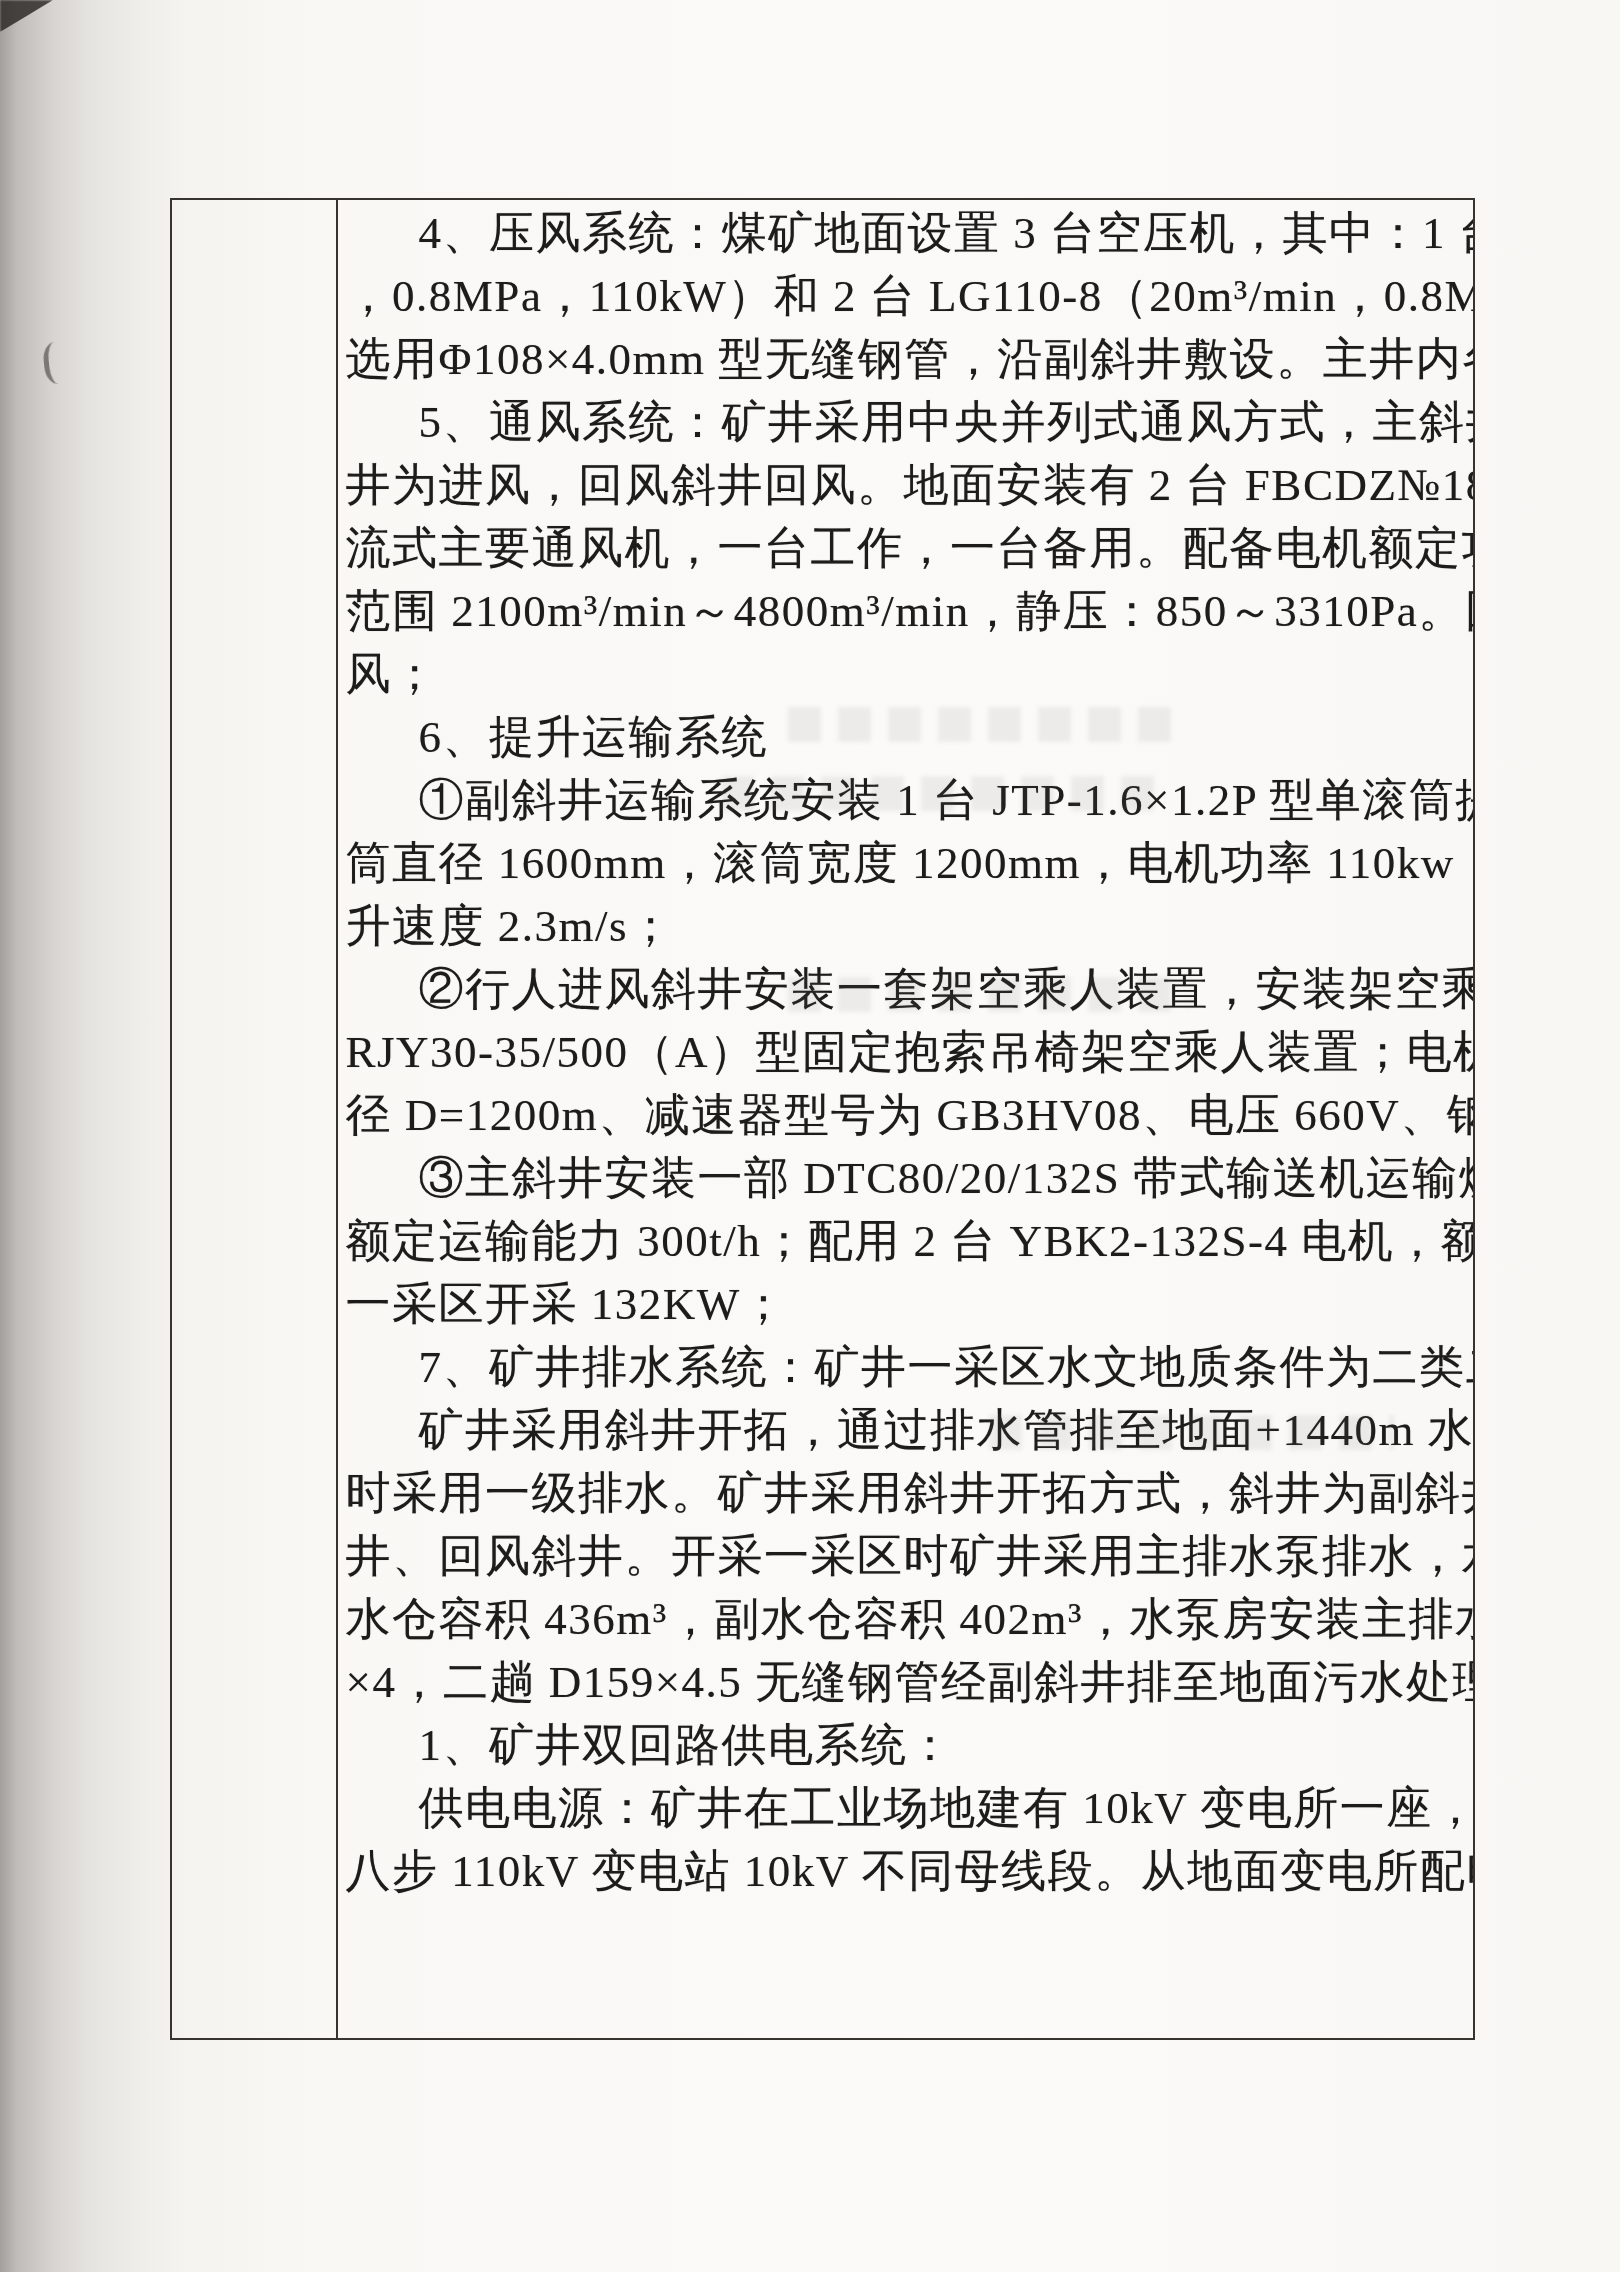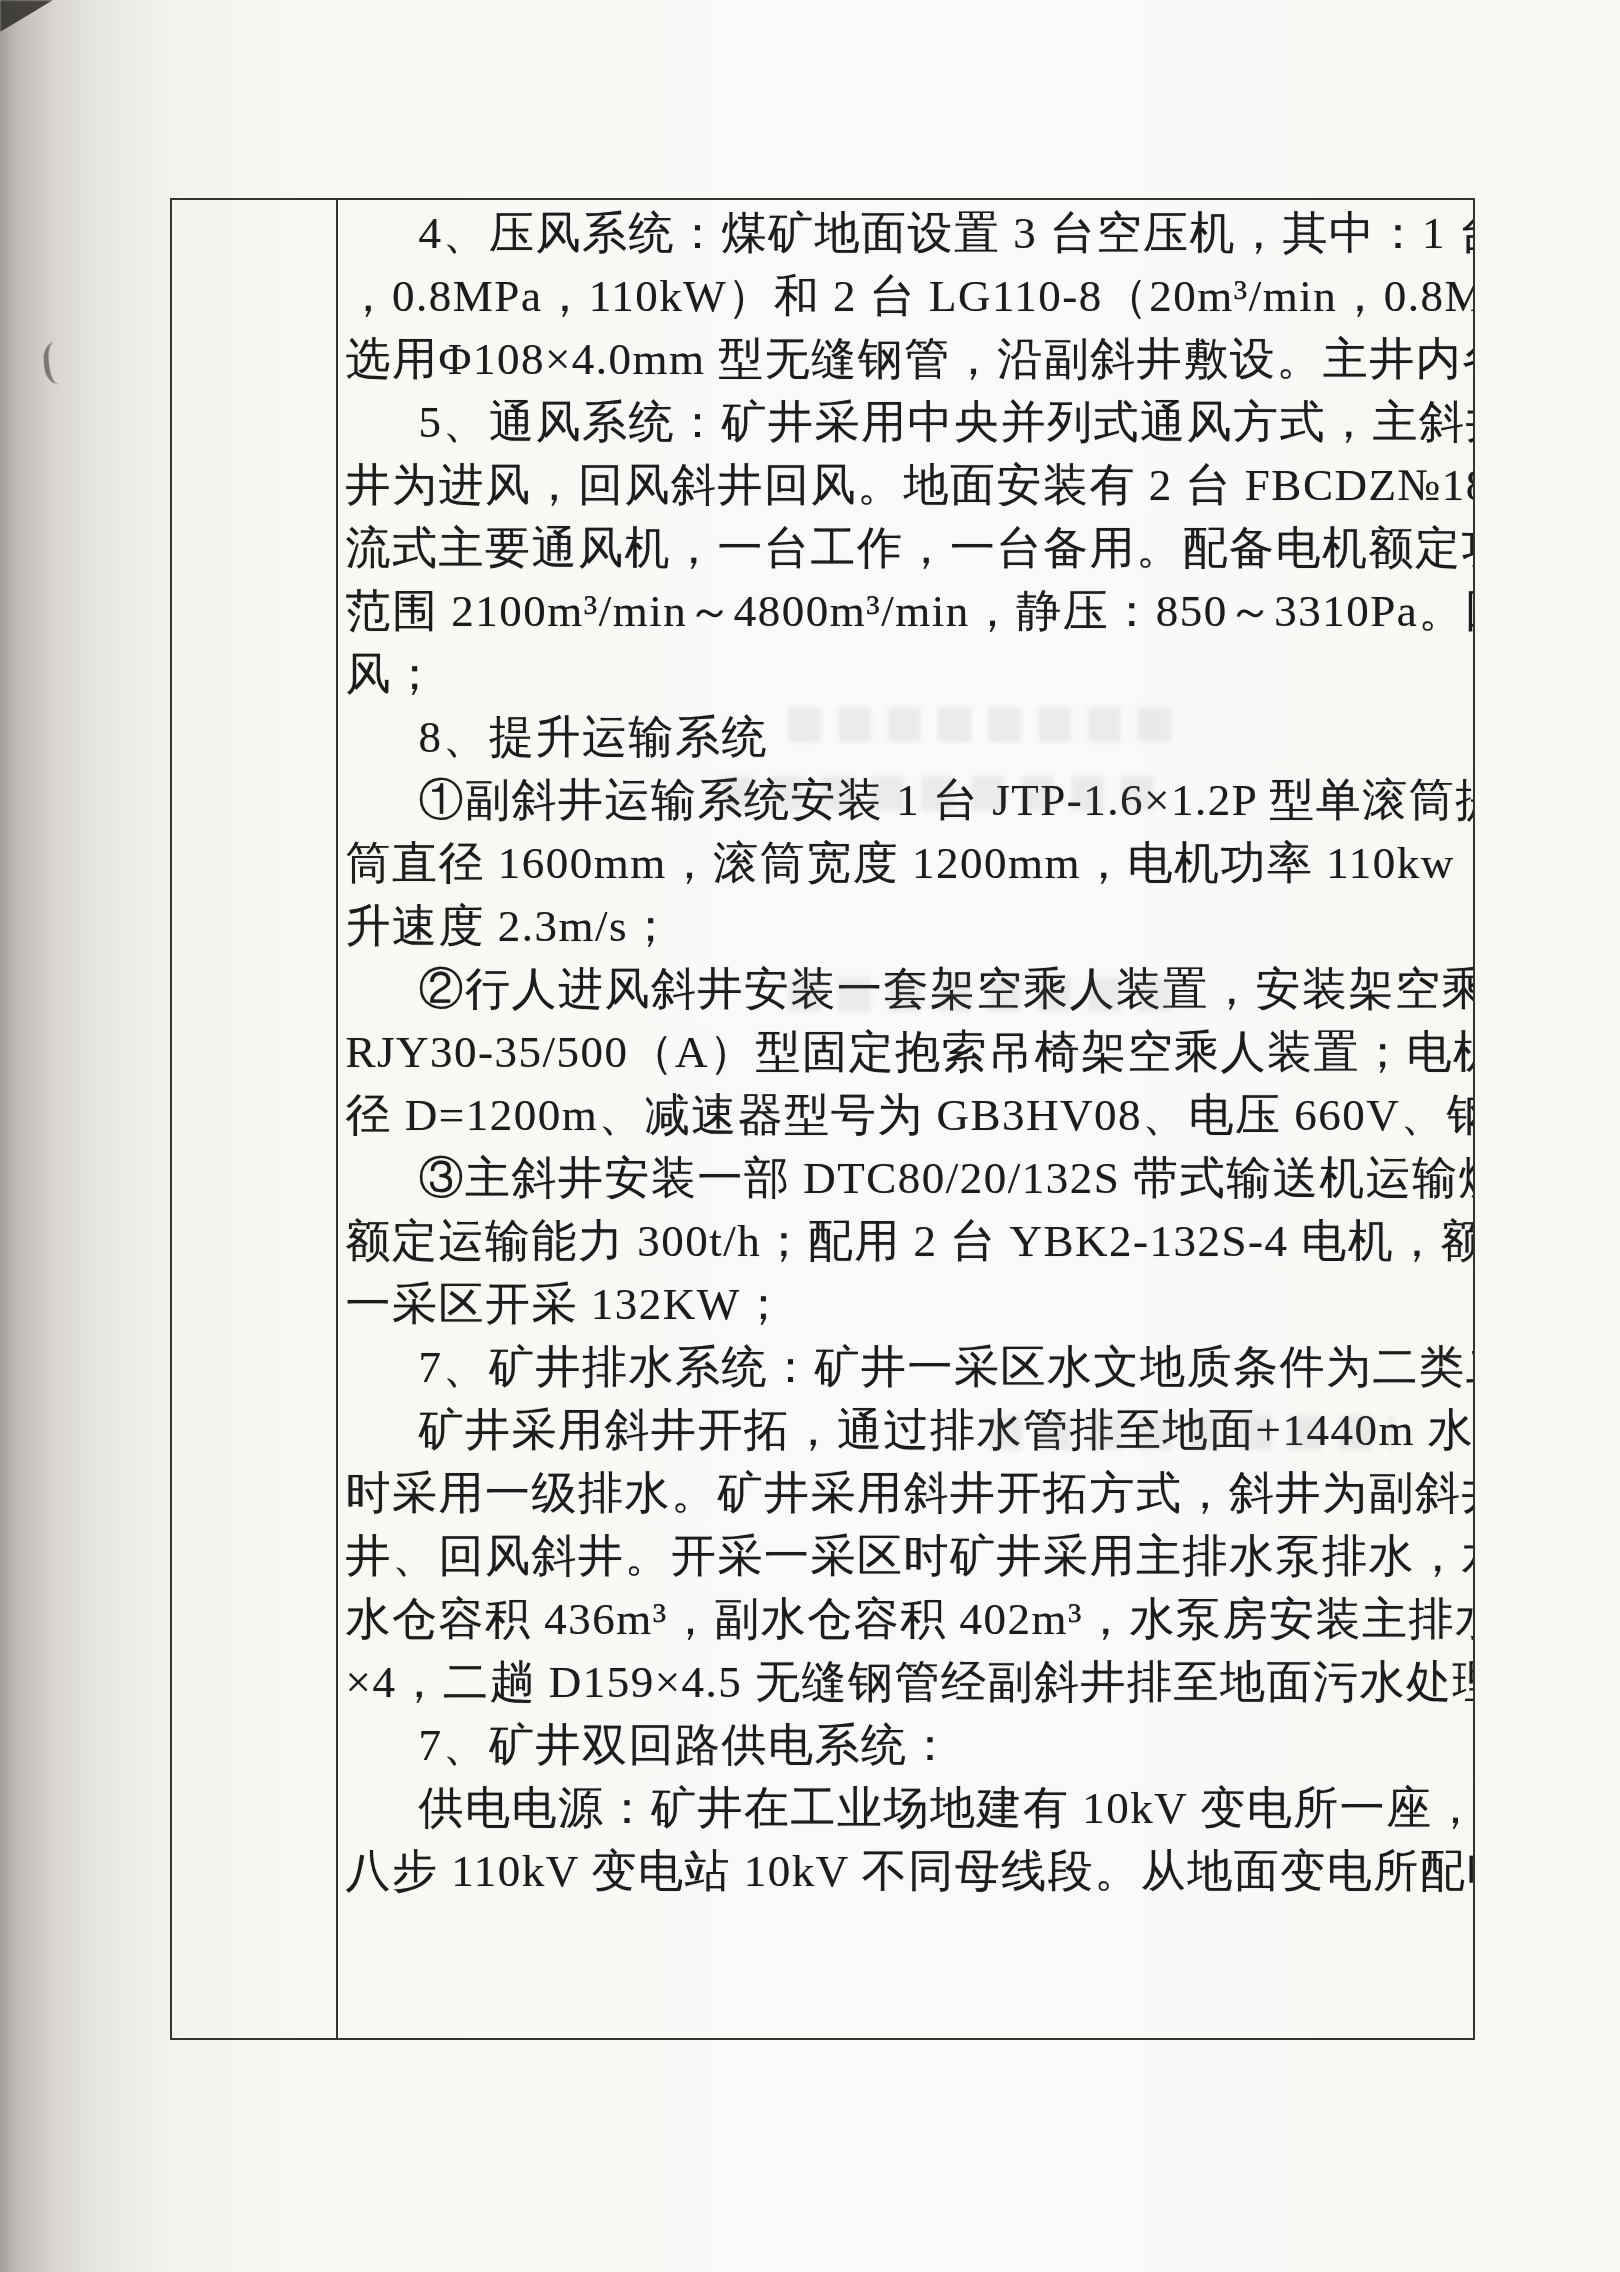--- a/index.html
+++ b/index.html
@@ -77,37 +77,37 @@
     <div class="col-left"></div>
     <div class="col-right" id="lines-container">
         <div class="line indent">4、压风系统：煤矿地面设置 3 台空压机，其中：1 台 LG-20/7C（20m³/min</div>
         <div class="line">，0.8MPa，110kW）和 2 台 LG110-8（20m³/min，0.8MPa，250kW），主压风管</div>
         <div class="line">选用Φ108×4.0mm 型无缝钢管，沿副斜井敷设。主井内各车场均设有三通、</div>
         <div class="line indent">5、通风系统：矿井采用中央并列式通风方式，主斜井、副斜井和行人斜</div>
         <div class="line">井为进风，回风斜井回风。地面安装有 2 台 FBCDZ№18/2×110 型防爆对旋轴</div>
         <div class="line">流式主要通风机，一台工作，一台备用。配备电机额定功率 2×110kW，风量</div>
         <div class="line">范围 2100m³/min～4800m³/min，静压：850～3310Pa。回采工作面采用 U 型通</div>
         <div class="line">风；</div>
-        <div class="line indent">8、提升运输系统</div>
+        <div class="line indent">6、提升运输系统</div>
         <div class="line indent">①副斜井运输系统安装 1 台 JTP-1.6×1.2P 型单滚筒提升绞车，其中滚</div>
         <div class="line">筒直径 1600mm，滚筒宽度 1200mm，电机功率 110kw，工作电压 380V；最大提</div>
         <div class="line">升速度 2.3m/s；</div>
         <div class="line indent">②行人进风斜井安装一套架空乘人装置，安装架空乘人装置型号为</div>
         <div class="line">RJY30-35/500（A）型固定抱索吊椅架空乘人装置；电机功率 37kW、驱动轮直</div>
         <div class="line">径 D=1200m、减速器型号为 GB3HV08、电压 660V、钢丝绳选用 φ20-6×36WS-1670</div>
         <div class="line indent">③主斜井安装一部 DTC80/20/132S 带式输送机运输煤炭，带速 2.0m/s，</div>
         <div class="line">额定运输能力 300t/h；配用 2 台 YBK2-132S-4 电机，额定工作电压 0.66KV、</div>
         <div class="line">一采区开采 132KW；</div>
         <div class="line indent">7、矿井排水系统：矿井一采区水文地质条件为二类二型，属中等类型；</div>
         <div class="line indent">矿井采用斜井开拓，通过排水管排至地面+1440m 水处理站，一采区开采</div>
         <div class="line">时采用一级排水。矿井采用斜井开拓方式，斜井为副斜井、主斜井、行人斜</div>
         <div class="line">井、回风斜井。开采一采区时矿井采用主排水泵排水，水泵房在+1318m，主</div>
         <div class="line">水仓容积 436m³，副水仓容积 402m³，水泵房安装主排水泵三台、型号为 DF85-45</div>
         <div class="line">×4，二趟 D159×4.5 无缝钢管经副斜井排至地面污水处理站。</div>
-        <div class="line indent">7、矿井双回路供电系统：</div>
+        <div class="line indent">1、矿井双回路供电系统：</div>
         <div class="line indent">供电电源：矿井在工业场地建有 10kV 变电所一座，双回路供电，均引自</div>
         <div class="line">八步 110kV 变电站 10kV 不同母线段。从地面变电所配电室引两回路高压电缆</div>
       </div>
   </div>
 
   <div class="ghost g1"></div>
   <div class="ghost g2"></div>
   <div class="ghost g3"></div>
   <div class="ghost g4"></div>
 </div>

